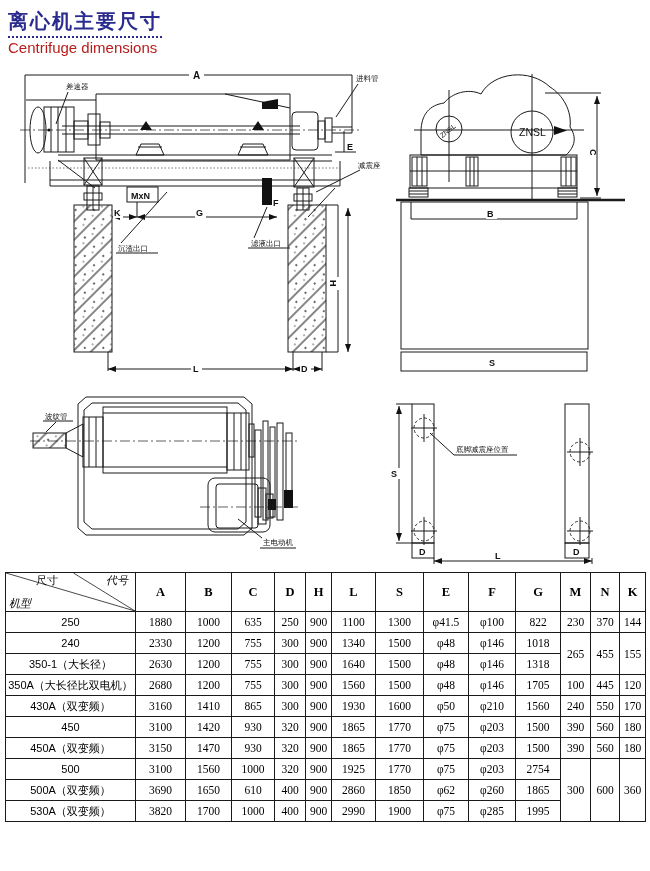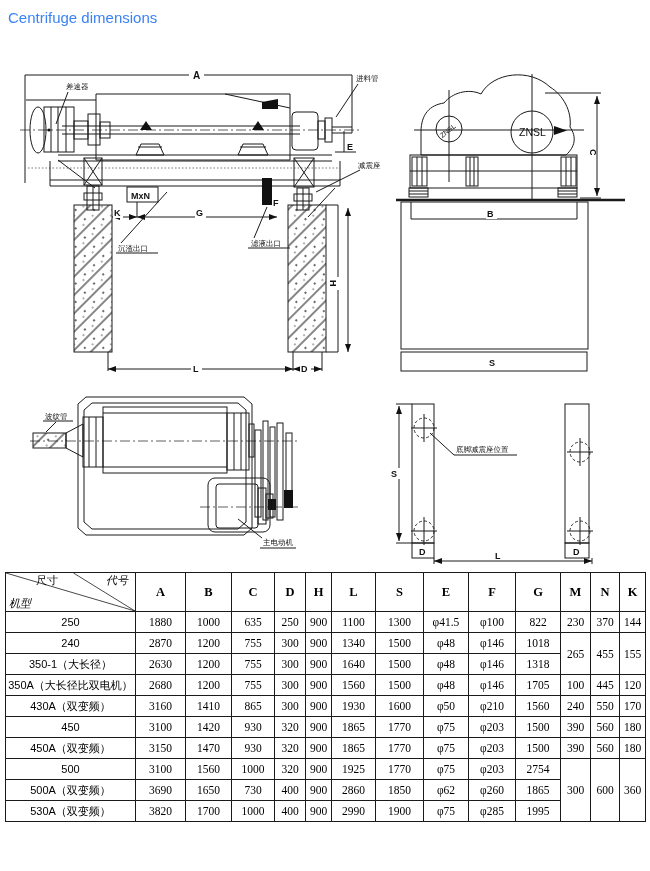--- a/index.html
+++ b/index.html
@@ -3,21 +3,21 @@
 <meta charset="utf-8">
 <style>
   html,body{margin:0;padding:0;background:#fff;}
   #page{position:relative;width:650px;height:871px;background:#fff;overflow:hidden;
         font-family:"Liberation Sans",sans-serif;color:#111;}
   
   .title-block{position:absolute;left:8px;top:8px;}
   .title-zh{font-size:20px;font-weight:bold;letter-spacing:2px;color:#2b2b8f;
             border-bottom:2px dotted #2b2b8f;padding-bottom:1px;display:inline-block;
             font-family:"Liberation Serif",serif;}
-  .title-en{font-size:15px;color:#3b82f6;margin-top:1px;font-family:"Liberation Sans",sans-serif;}
+  .title-en{font-size:15px;color:#b91c1c;margin-top:1px;font-family:"Liberation Sans",sans-serif;}
   
   #drawings{position:absolute;left:0;top:60px;}
   #drawings text{fill:#111;font-family:"Liberation Sans",sans-serif;}
   .cjk{font-size:7.5px;}
   .dim{font-family:"Liberation Serif",serif;font-weight:bold;font-size:10px;}
   .dim-sm{font-family:"Liberation Serif",serif;font-weight:bold;font-size:9px;}
   .ln{stroke:#1a1a1a;stroke-width:1;fill:none;}
   .lnf{stroke:#1a1a1a;stroke-width:1;fill:#fff;}
   .thick{stroke:#1a1a1a;stroke-width:2.4;fill:none;}
   .cl{stroke:#1a1a1a;stroke-width:.7;fill:none;stroke-dasharray:10 3 2 3;}
@@ -39,20 +39,21 @@
   .corner-lbl{position:absolute;font-size:11px;font-weight:normal;
               font-family:"Liberation Sans",sans-serif;line-height:11px;}
   .c-dim{left:30px;top:2px;} .c-code{right:7px;top:2px;font-style:italic;} .c-model{left:3px;bottom:2px;font-style:italic;}
 </style>
 </head>
 <body>
 
 <div id="page">
 
   <div class="title-block">
+    <div class="title-zh">离心机主要尺寸</div>
     <div class="title-en">Centrifuge dimensions</div>
   </div>
 
   <svg id="drawings" width="650" height="506" viewBox="0 60 650 506">
     <defs>
       <pattern id="hatch" width="13" height="13" patternUnits="userSpaceOnUse" patternTransform="rotate(45)">
         <line x1="1" y1="0" x2="1" y2="13" stroke="#222" stroke-width="1.1"></line>
         <circle cx="7" cy="4" r="0.9" fill="#222"></circle>
         <circle cx="10" cy="9" r="0.7" fill="#222"></circle>
       </pattern>
@@ -368,21 +369,21 @@
             <td>1300</td>
             <td>φ41.5</td>
             <td>φ100</td>
             <td>822</td>
             <td>230</td>
             <td>370</td>
             <td>144</td>
           </tr>
           <tr>
             <td class="model">240</td>
-            <td>2870</td>
+            <td>2330</td>
             <td>1200</td>
             <td>755</td>
             <td>300</td>
             <td>900</td>
             <td>1340</td>
             <td>1500</td>
             <td>φ48</td>
             <td>φ146</td>
             <td>1018</td>
             <td rowspan="2">265</td>
@@ -479,21 +480,21 @@
             <td>φ203</td>
             <td>2754</td>
             <td rowspan="3">300</td>
             <td rowspan="3">600</td>
             <td rowspan="3">360</td>
           </tr>
           <tr>
             <td class="model">500A（双变频）</td>
             <td>3690</td>
             <td>1650</td>
-            <td>730</td>
+            <td>610</td>
             <td>400</td>
             <td>900</td>
             <td>2860</td>
             <td>1850</td>
             <td>φ62</td>
             <td>φ260</td>
             <td>1865</td>
           </tr>
           <tr>
             <td class="model">530A（双变频）</td>

